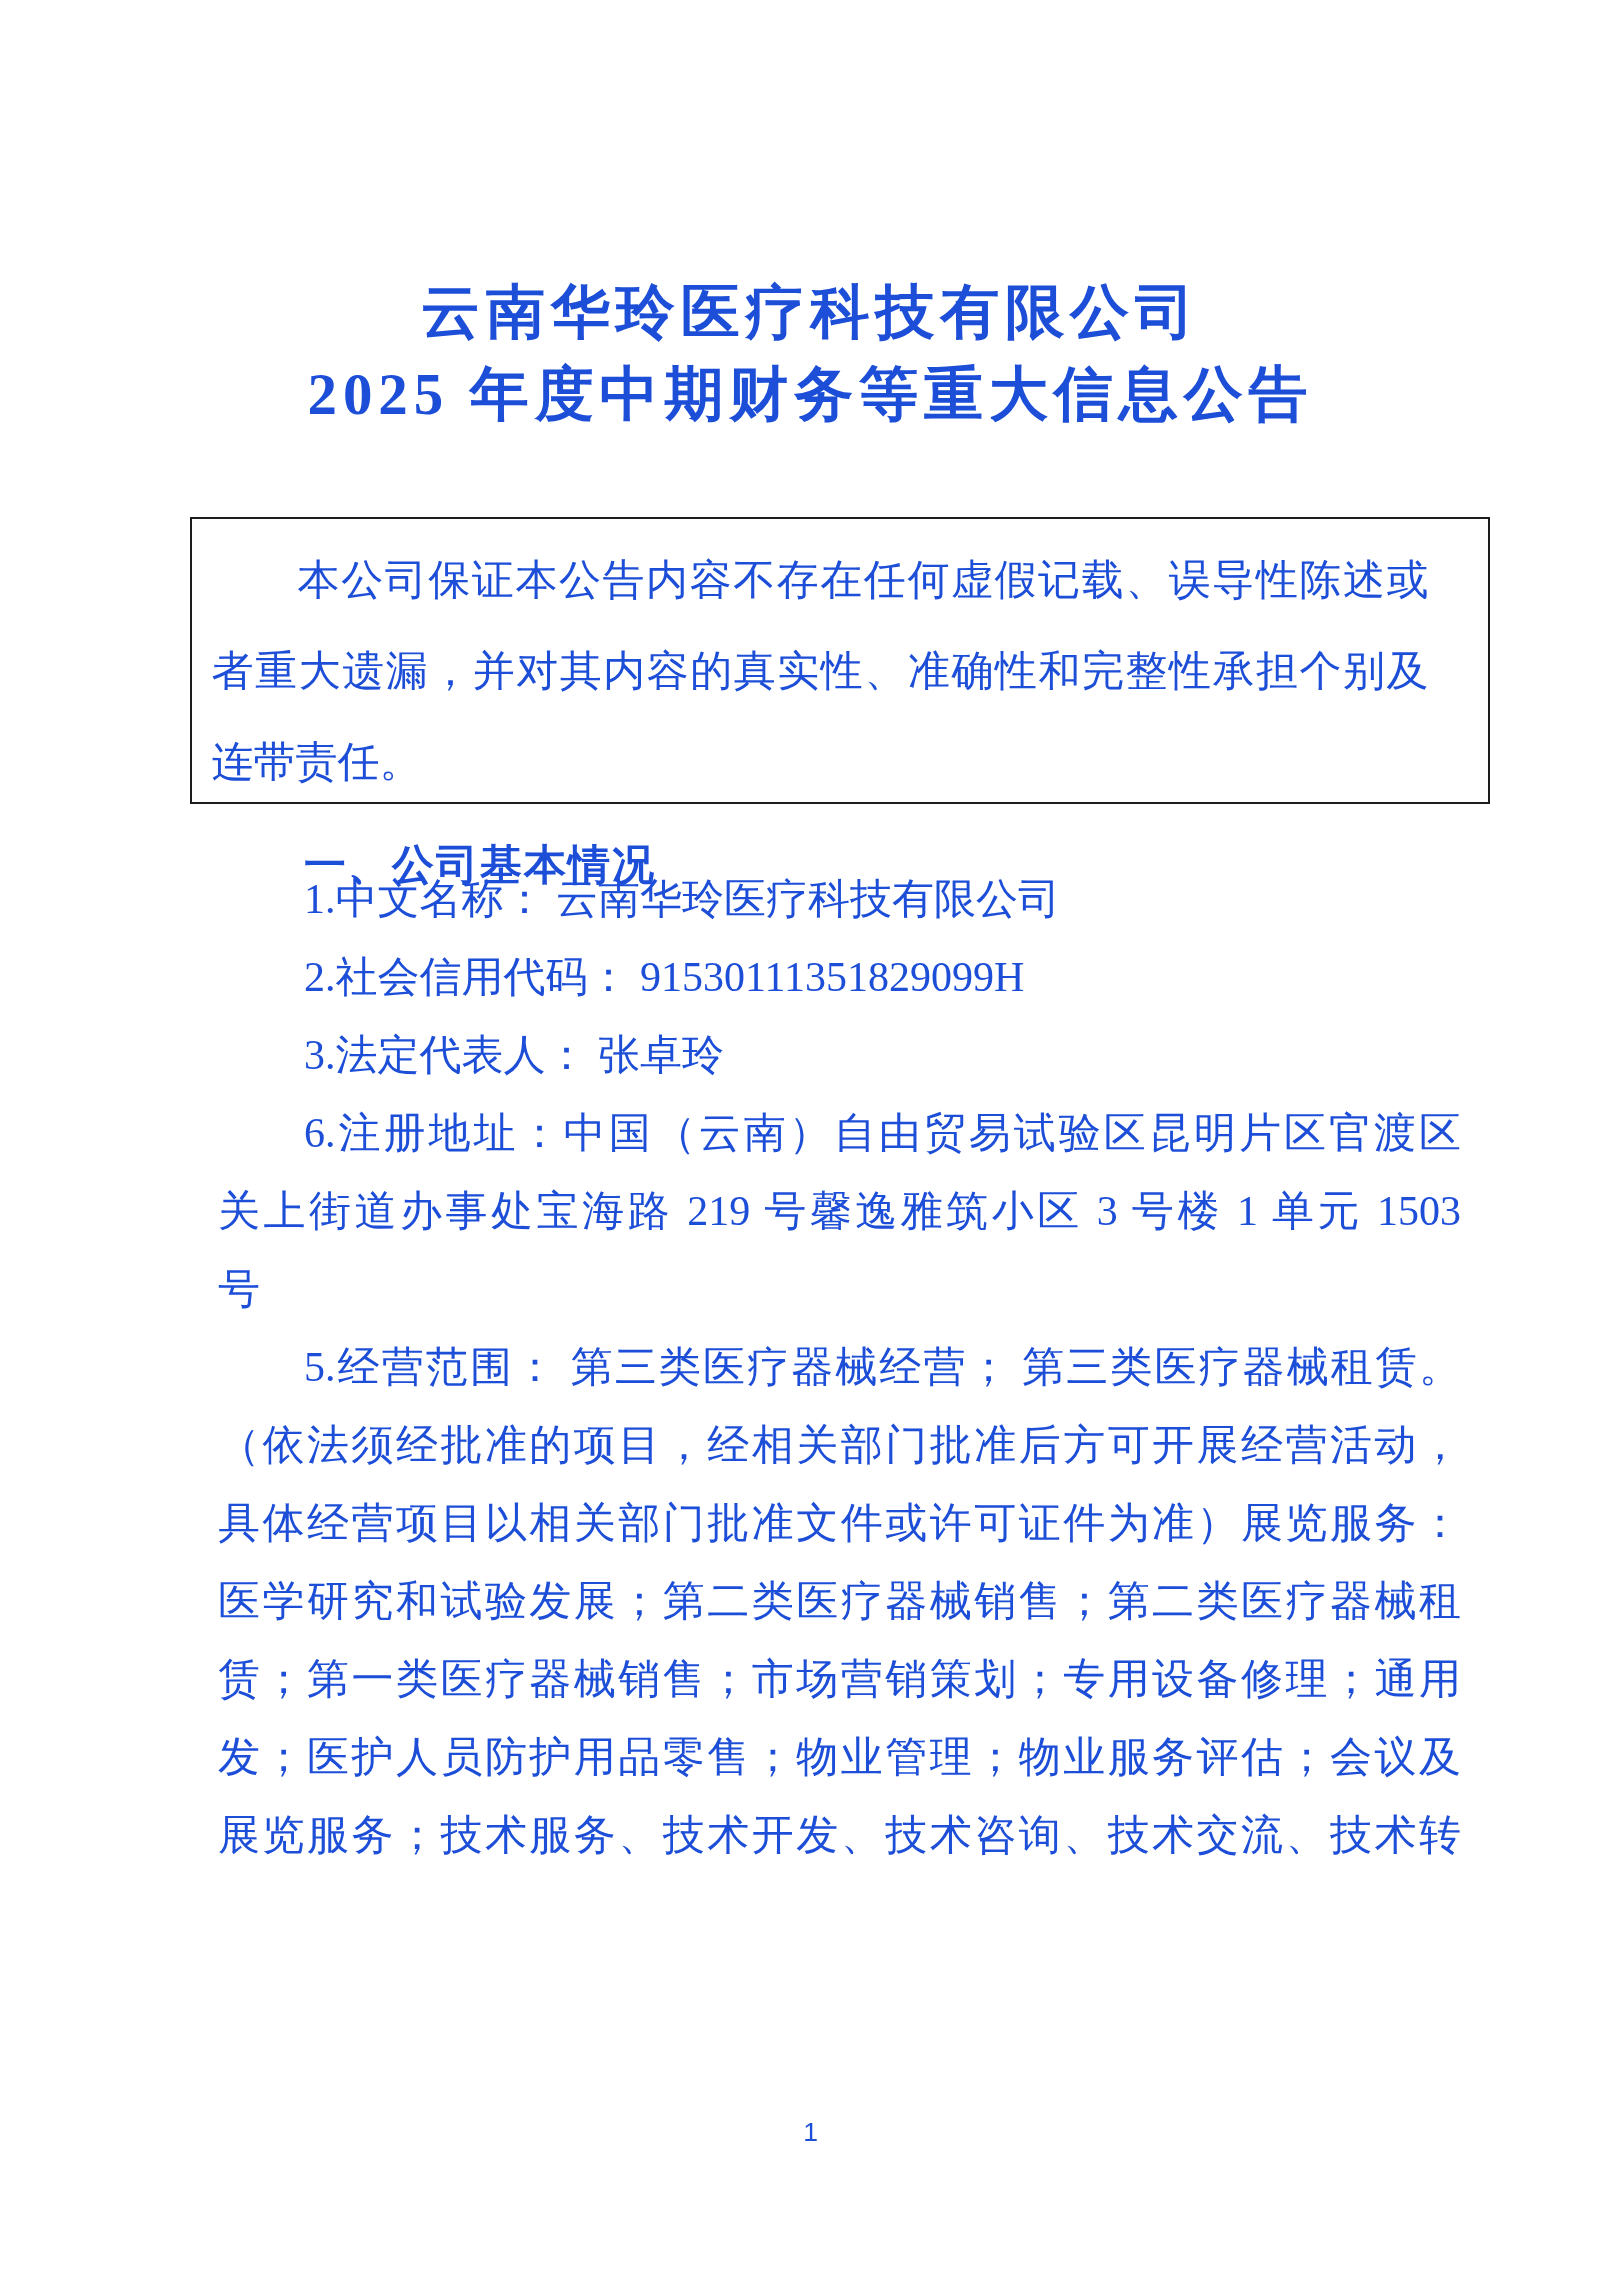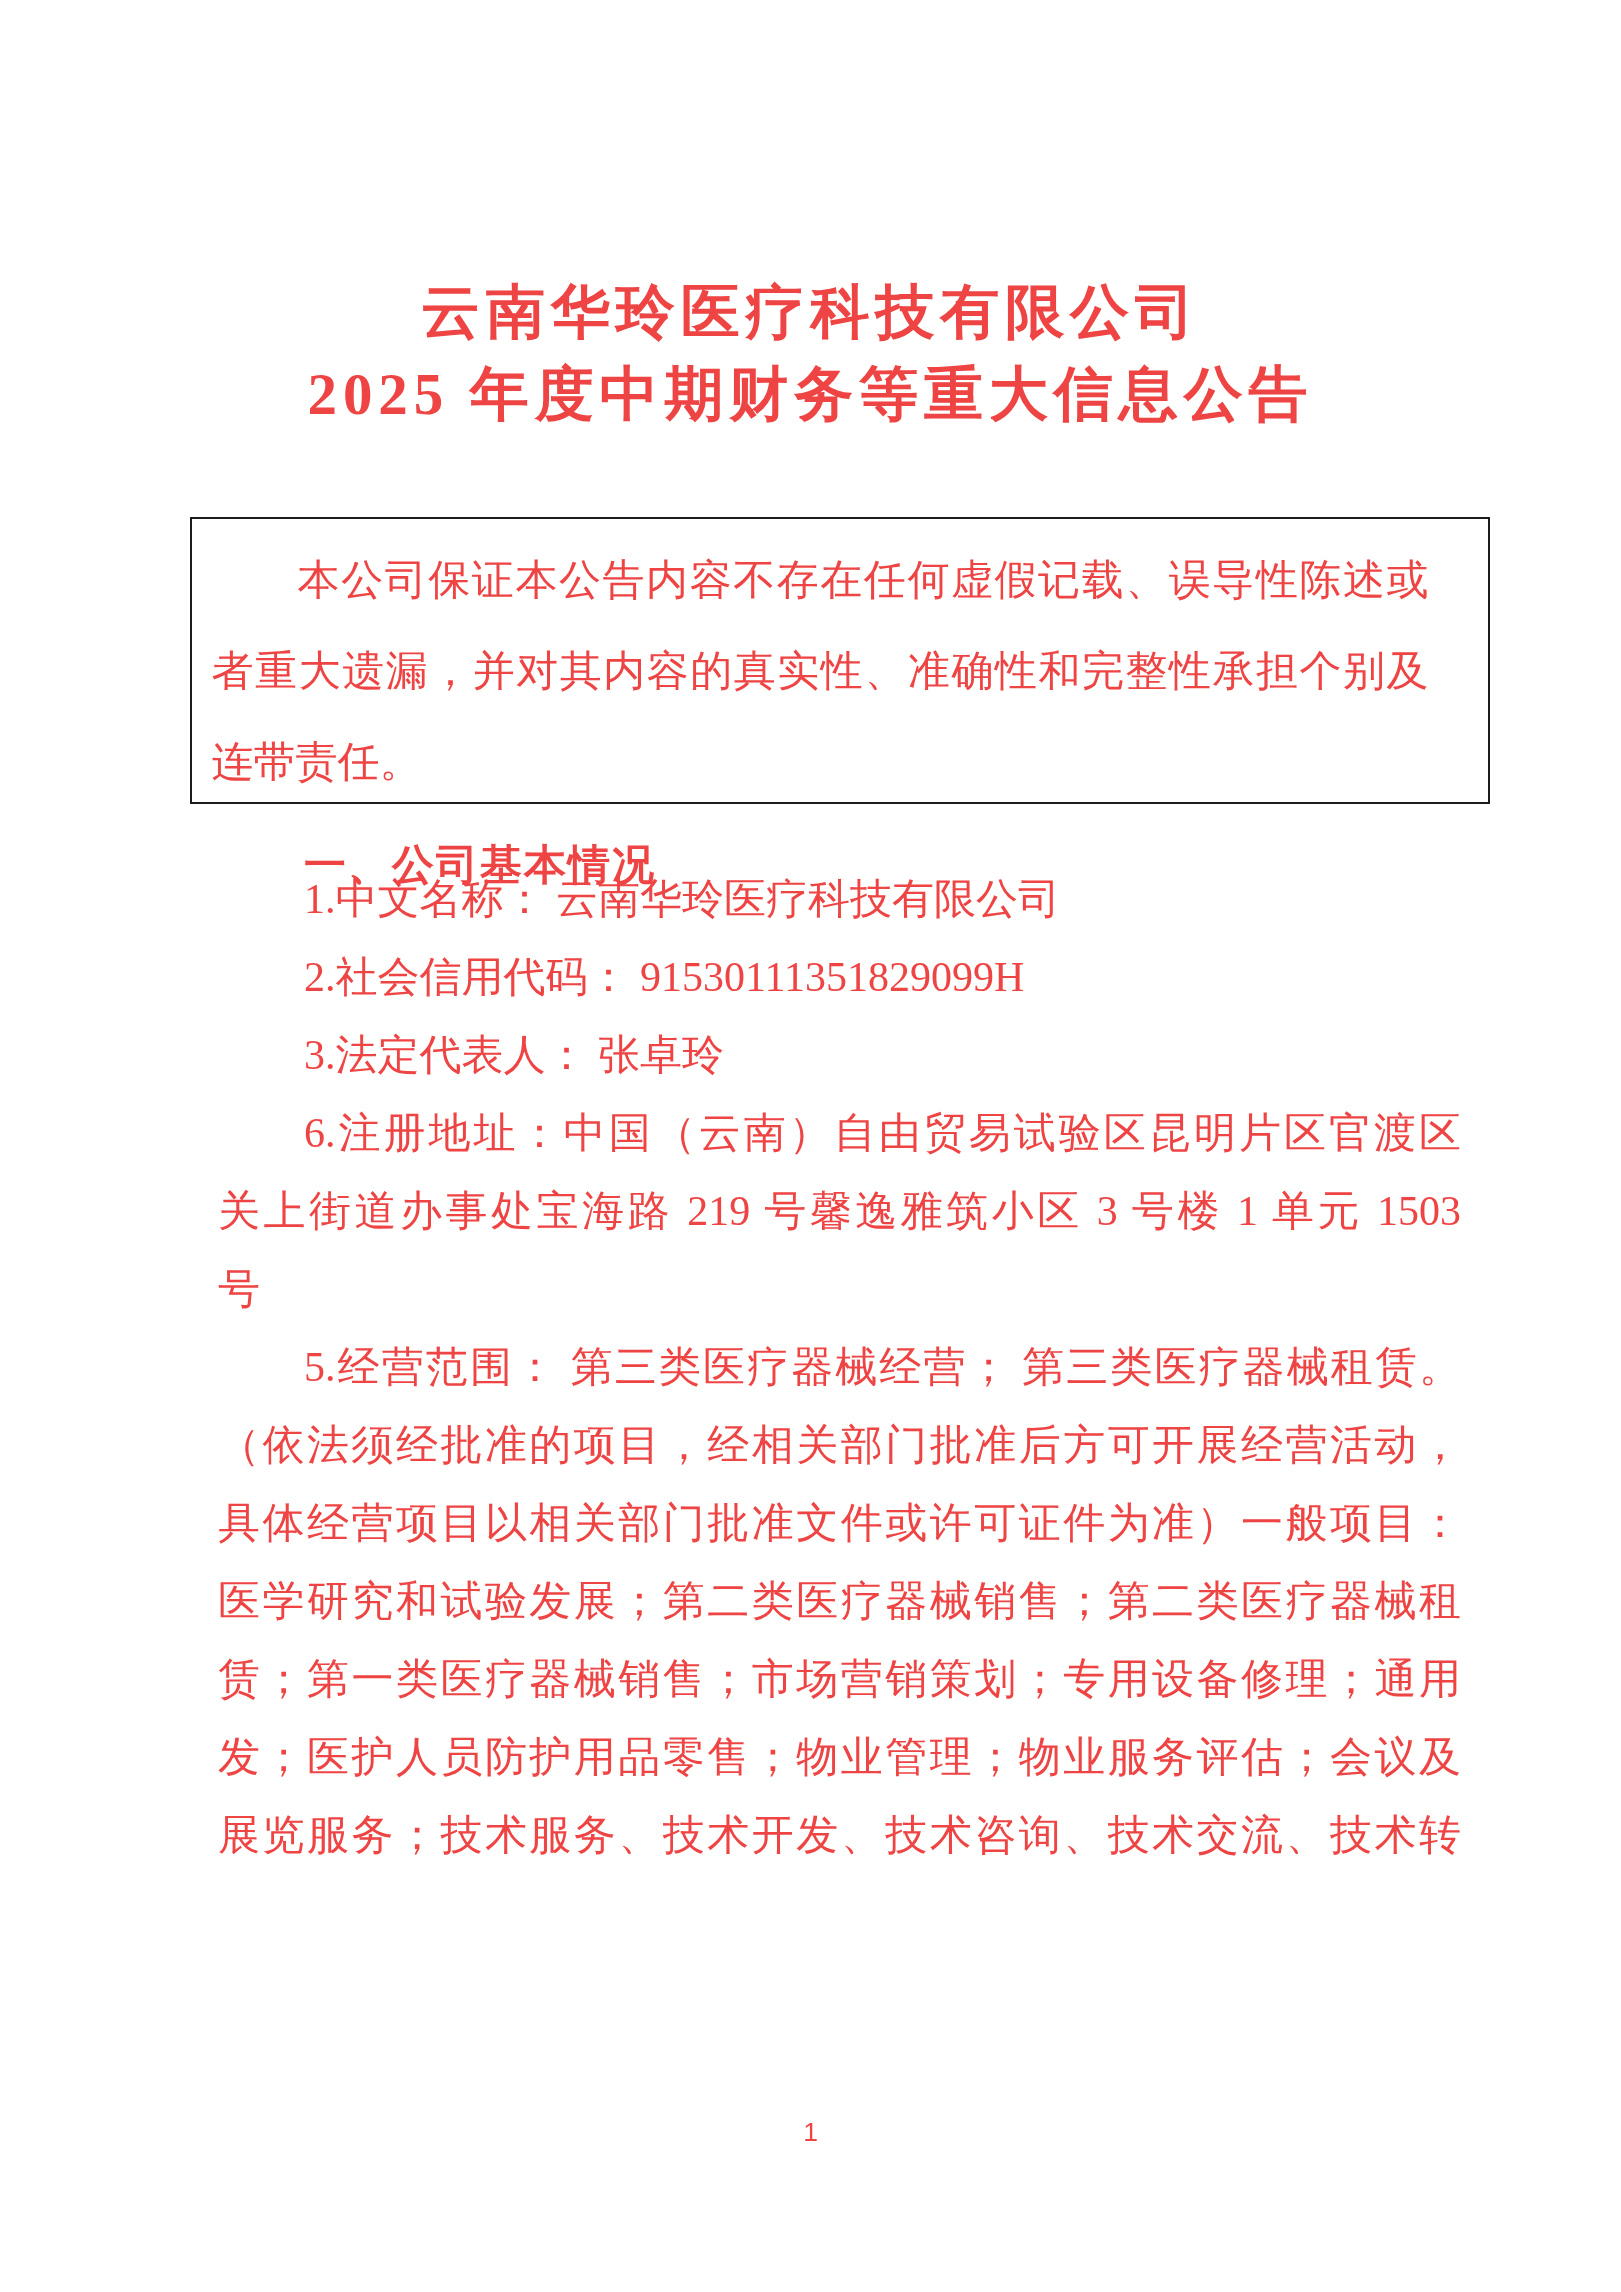--- a/index.html
+++ b/index.html
@@ -6,21 +6,21 @@
     margin: 0;
     padding: 0;
     background: #e8e8e8;
   }
   .page {
     position: relative;
     width: 1621px;
     height: 2293px;
     margin: 0 auto;
     background: #ffffff;
-    color: #ef4444;
+    color: #1d4ed8;
     font-family: "Liberation Serif", "DejaVu Serif", serif;
     overflow: hidden;
   }
   
   .title-block {
     position: absolute;
     top: 271px;
     left: 0;
     width: 1621px;
     text-align: center;
@@ -112,21 +112,21 @@
 
   <div class="body-block">
     <div class="line indent">1.中文名称： 云南华玲医疗科技有限公司</div>
     <div class="line indent">2.社会信用代码： 91530111351829099H</div>
     <div class="line indent">3.法定代表人： 张卓玲</div>
     <div class="line indent fill">6.注册地址：中国（云南）自由贸易试验区昆明片区官渡区</div>
     <div class="line fill">关上街道办事处宝海路 219 号馨逸雅筑小区 3 号楼 1 单元 1503</div>
     <div class="line">号</div>
     <div class="line indent fill">5.经营范围： 第三类医疗器械经营； 第三类医疗器械租赁。</div>
     <div class="line fill">（依法须经批准的项目，经相关部门批准后方可开展经营活动，</div>
-    <div class="line fill">具体经营项目以相关部门批准文件或许可证件为准）一般项目：</div>
+    <div class="line fill">具体经营项目以相关部门批准文件或许可证件为准）展览服务：</div>
     <div class="line fill">医学研究和试验发展；第二类医疗器械销售；第二类医疗器械租</div>
     <div class="line fill">赁；第一类医疗器械销售；市场营销策划；专用设备修理；通用</div>
     <div class="line fill">发；医护人员防护用品零售；物业管理；物业服务评估；会议及</div>
     <div class="line fill">展览服务；技术服务、技术开发、技术咨询、技术交流、技术转</div>
   </div>
 
   <div class="page-number">1</div>
 
 </div>
 

